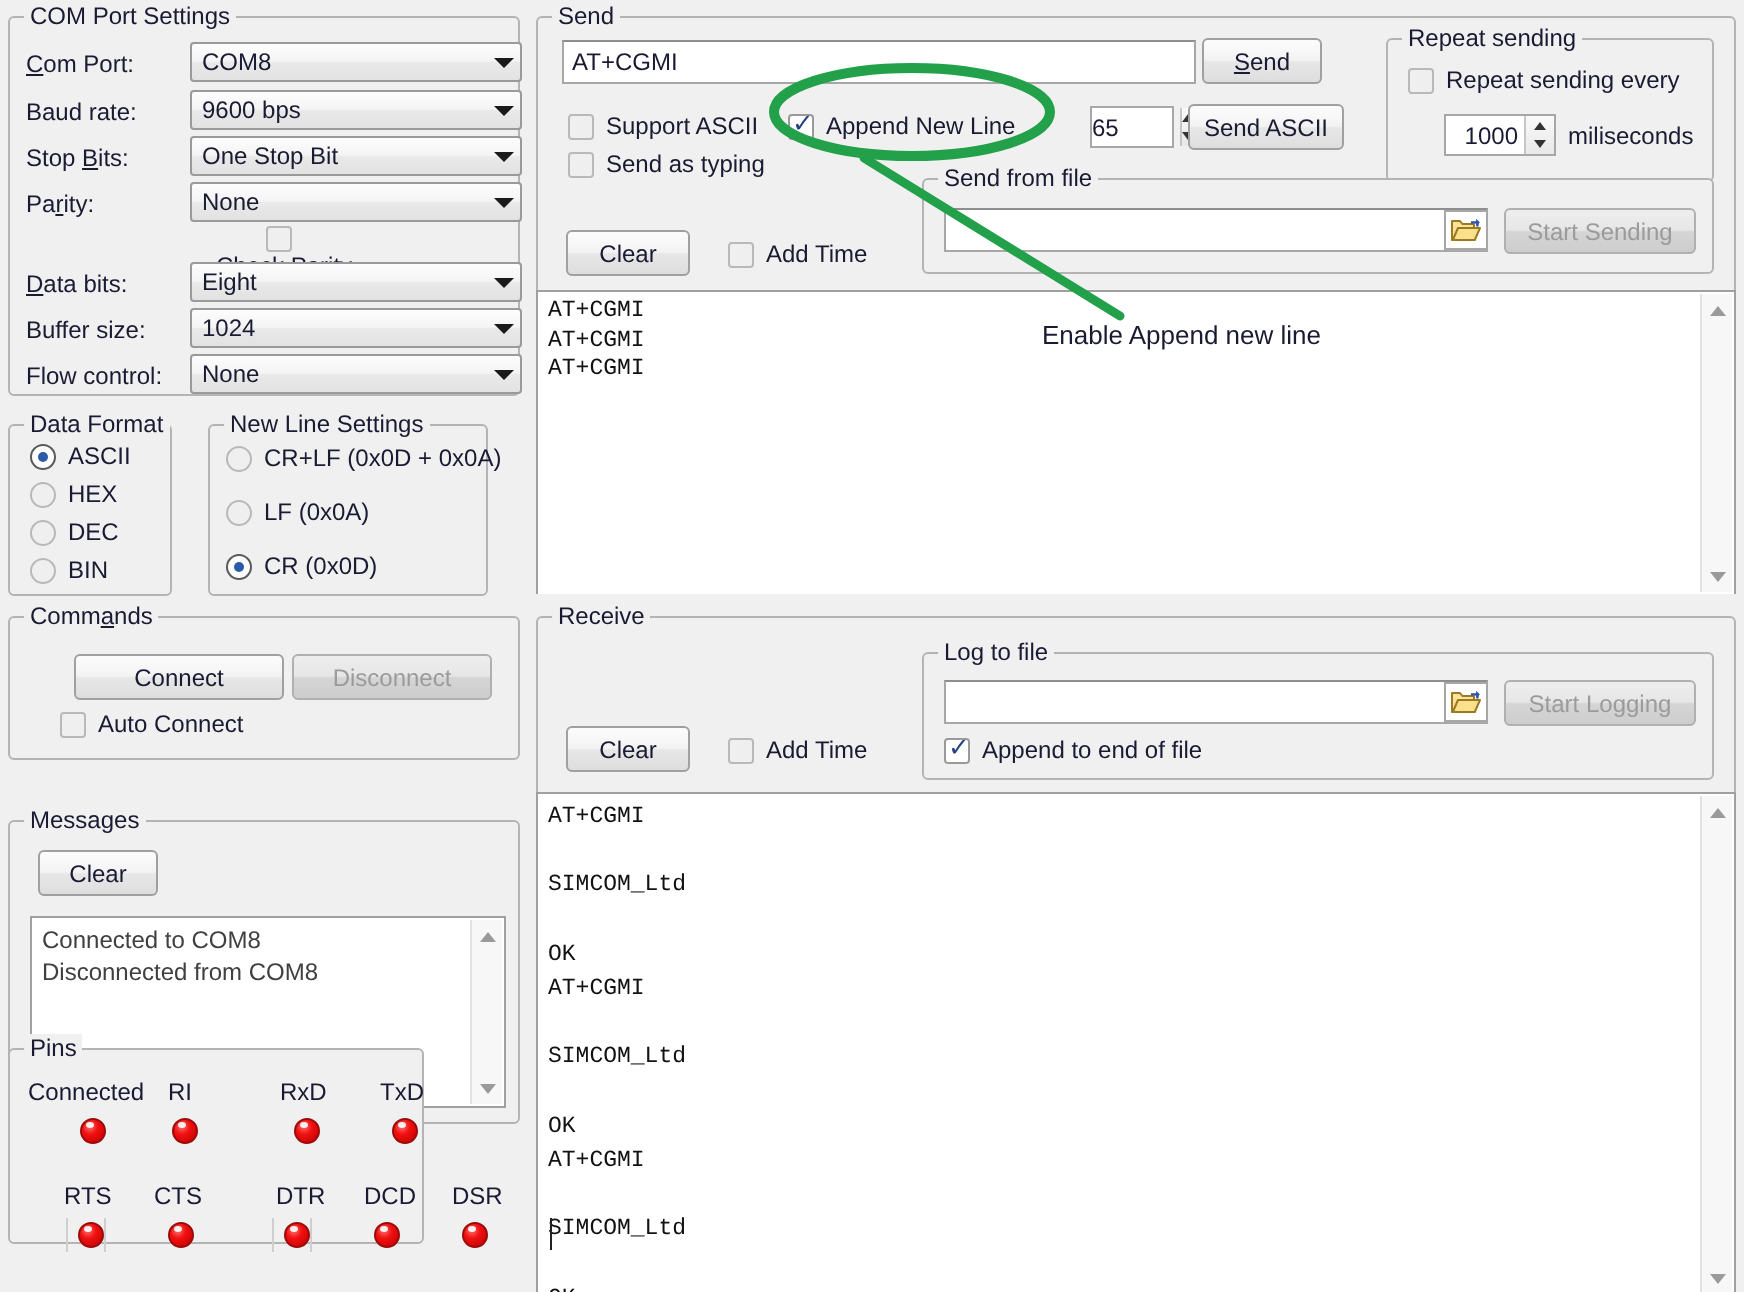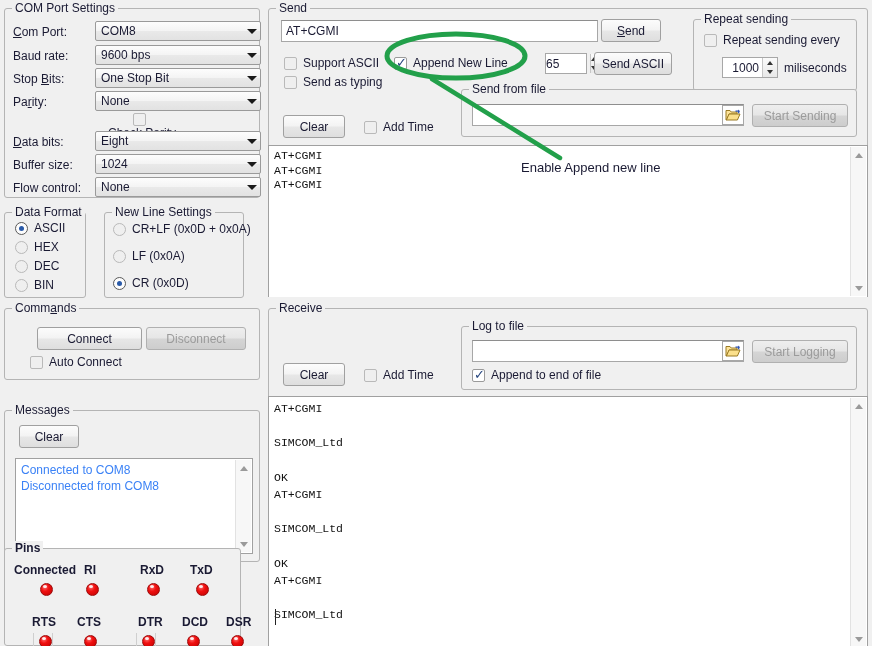--- a/index.html
+++ b/index.html
@@ -97,21 +97,21 @@
           border-top: 4px solid #333; }
 
   
   .logbox { position: absolute; background: #ffffff; border: 1px solid #a0a0a0;
             overflow: hidden; }
   .logtext { position: absolute; left: 5px; top: 3px; right: 20px;
             font-family: "Liberation Mono", monospace; font-size: 11.5px;
             color: #111111; line-height: 14.6px; white-space: pre; }
   .msgtext { position: absolute; left: 5px; top: 3px; right: 18px;
             font-family: "Liberation Sans", sans-serif; font-size: 12px;
-            color: #3b82f6; line-height: 16px; white-space: pre; }
+            color: #404040; line-height: 16px; white-space: pre; }
 
   
   .sbar { position: absolute; right: 1px; top: 1px; bottom: 1px; width: 16px;
           background: #f7f7f7; border-left: 1px solid #e2e2e2;
           display: flex; flex-direction: column; justify-content: space-between; }
   .sbar .arw { height: 16px; display: flex; align-items: center; justify-content: center; }
   .sbar .arw.up::after { content: ""; width: 0; height: 0;
           border-left: 4px solid transparent; border-right: 4px solid transparent;
           border-bottom: 5px solid #9a9a9a; }
   .sbar .arw.dn::after { content: ""; width: 0; height: 0;
@@ -249,21 +249,21 @@
     <div class="logbox" style="left:10px; top:47px; width:238px; height:96px;">
       <div class="msgtext">Connected to COM8
 Disconnected from COM8</div>
       <div class="sbar">
         <span class="arw up"></span>
         <span class="arw dn"></span>
       </div>
     </div>
   </div>
 
-  <div class="group" style="left:4px; top:548px; width:237px; height:98px;font-weight:bold;">
+  <div class="group" style="left:4px; top:524px; width:208px; height:98px;">
     <span class="gtitle">Pins</span>
 
     <span class="lbl" style="left:9px; top:14px;">Connected</span>
     <span class="lbl" style="left:79px; top:14px;">RI</span>
     <span class="lbl" style="left:135px; top:14px;">RxD</span>
     <span class="lbl" style="left:185px; top:14px;">TxD</span>
     <span class="led" style="left:35px; top:34px;"></span>
     <span class="led" style="left:81px; top:34px;"></span>
     <span class="led" style="left:142px; top:34px;"></span>
     <span class="led" style="left:191px; top:34px;"></span>

